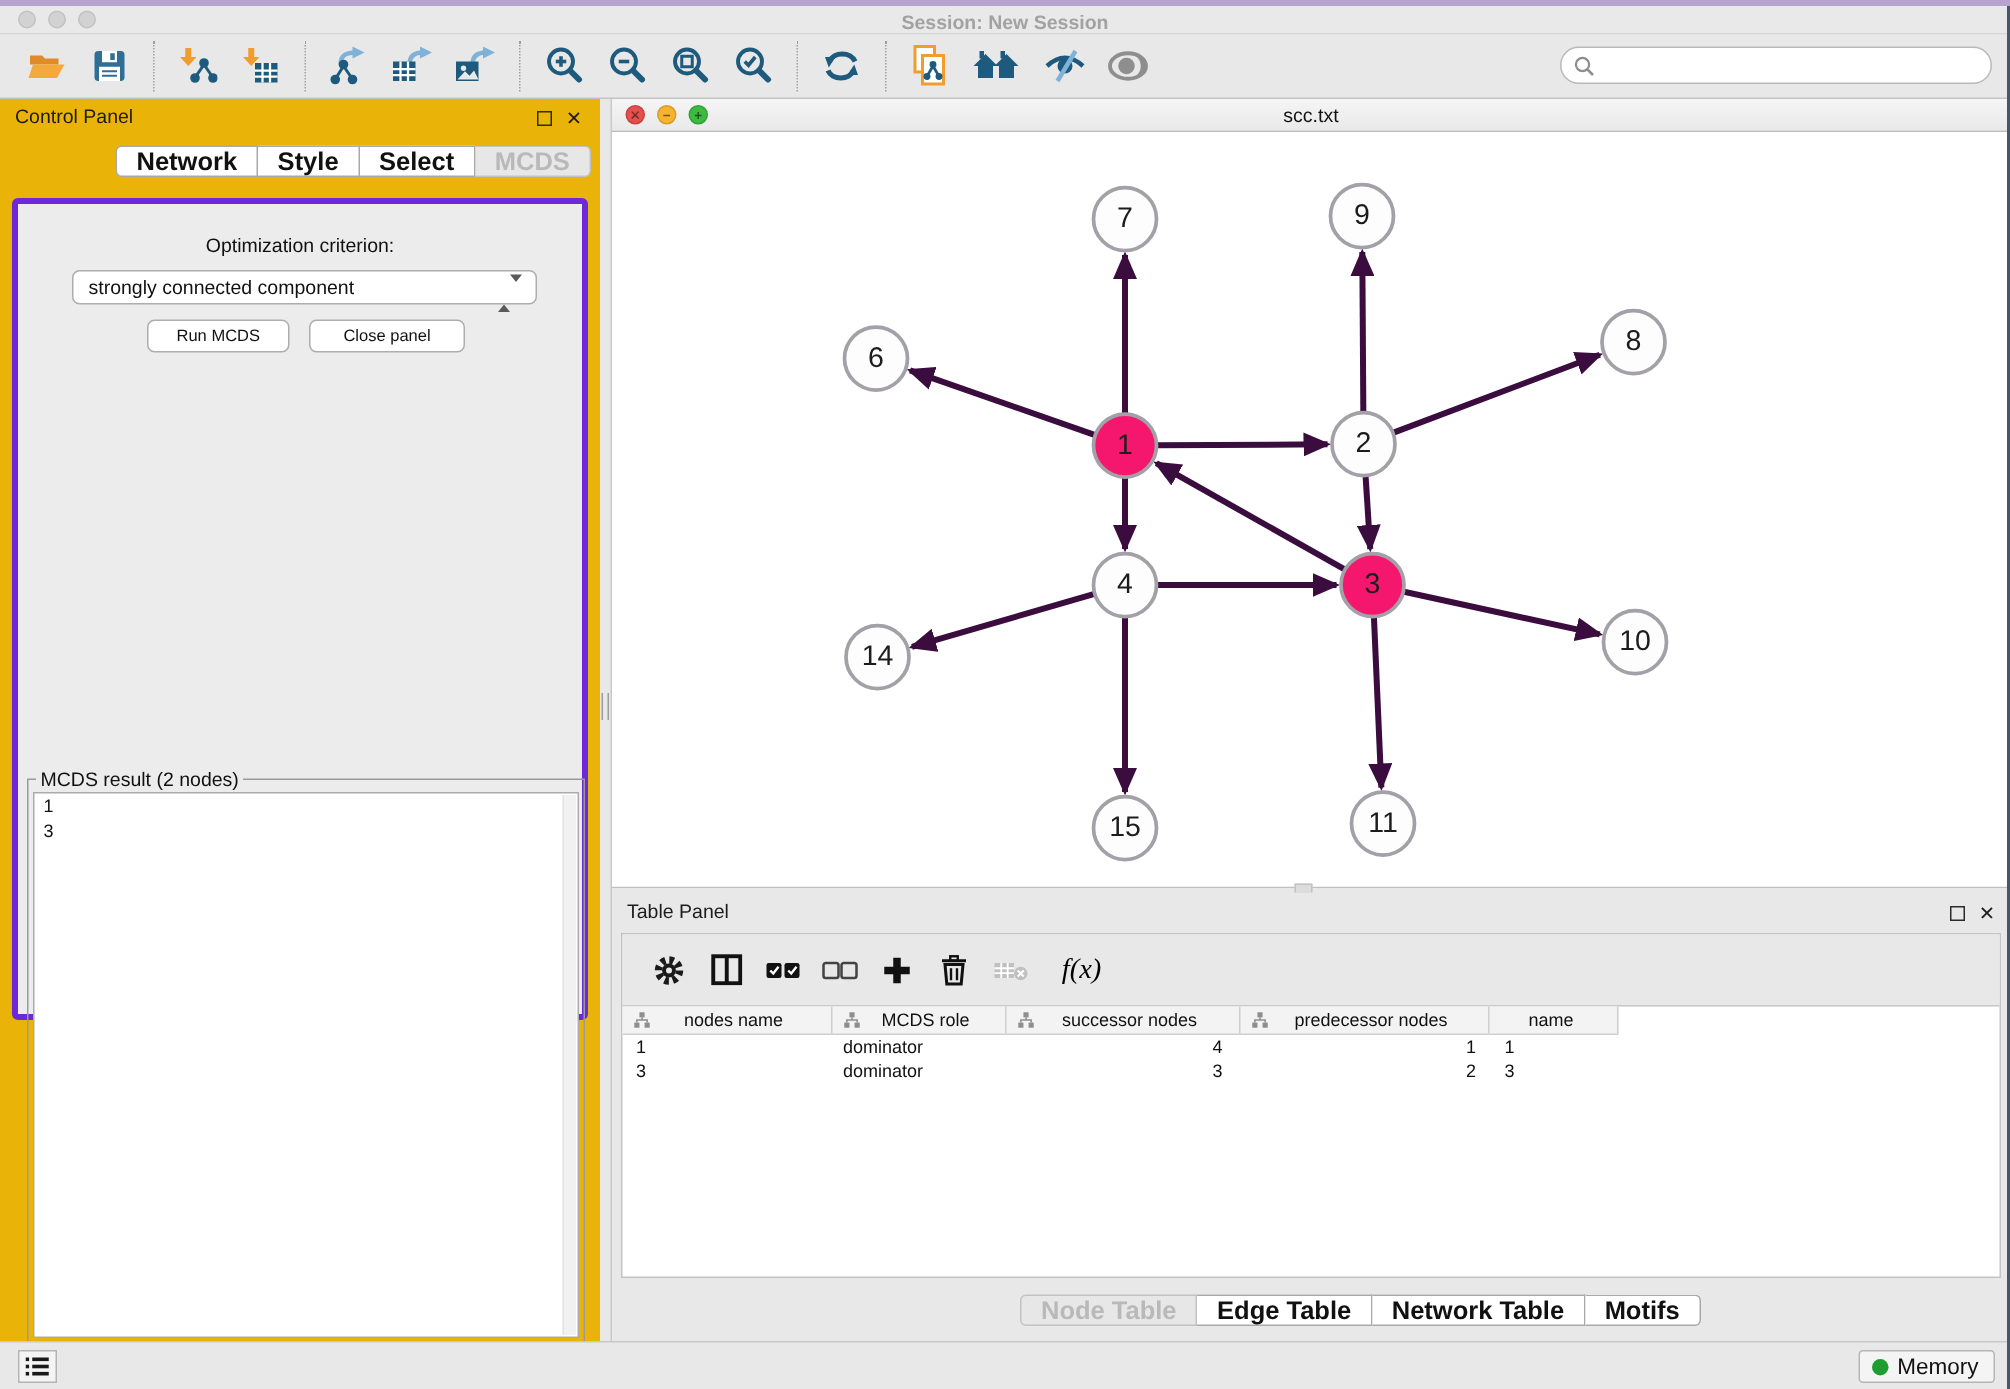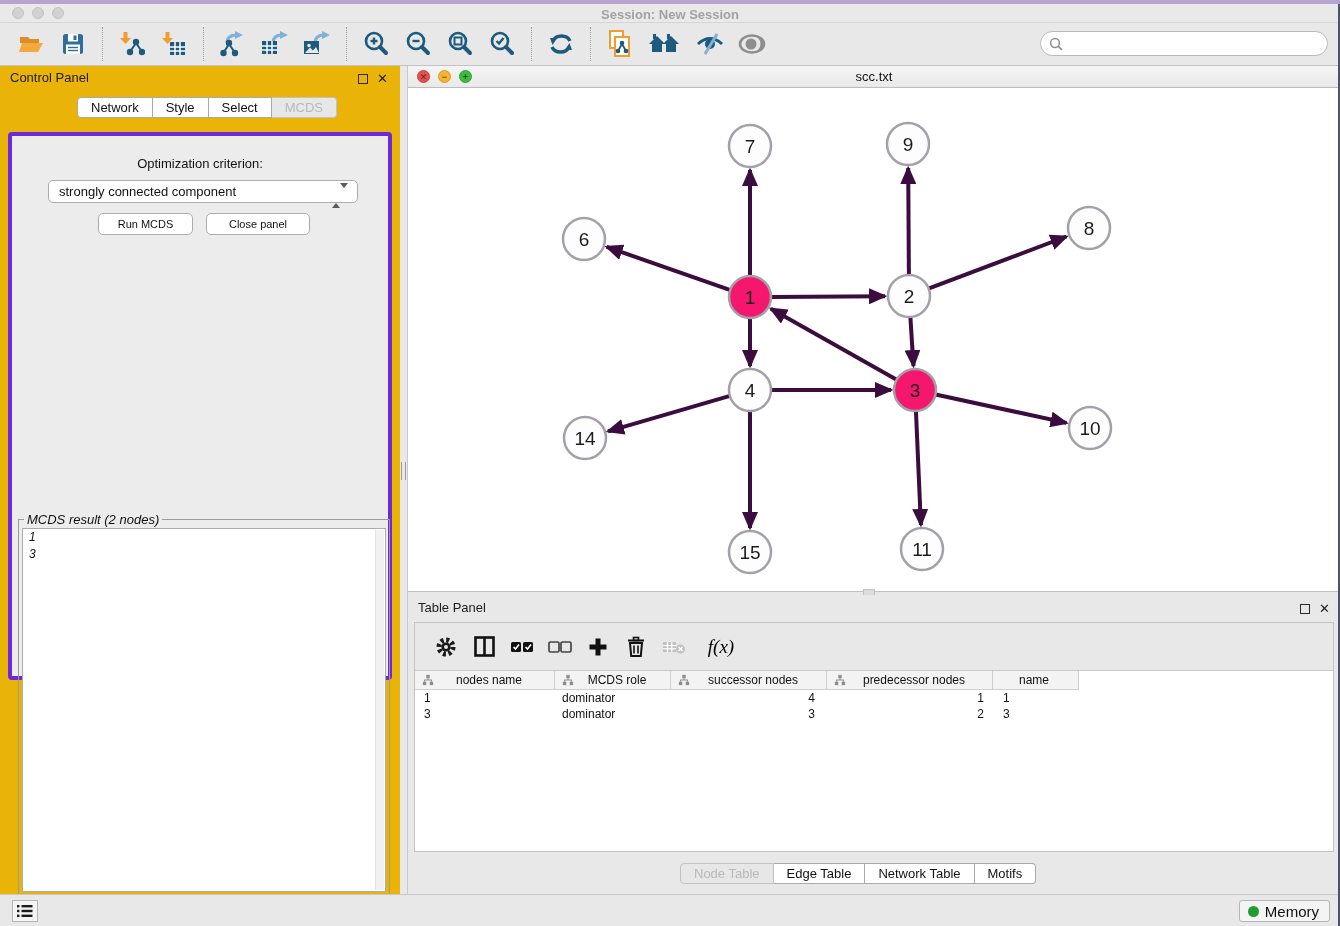--- a/index.html
+++ b/index.html
@@ -26,37 +26,37 @@
   .v-divider { position:absolute; left:400px; top:66px; width:8px; height:828px; background:#e8e8e8; border-right:1px solid #c9c9c9; }
   .v-divider .grip { position:absolute; top:396px; left:1px; width:5px; height:18px; border-left:1px solid #9c9c9c; border-right:1px solid #9c9c9c; }
 
   .cp-header { position:absolute; top:4px; left:10px; right:10px; height:20px; font-size:13px; color:#1c1c1c; }
   .panel-float { position:absolute; top:4px; width:10px; height:10px; border:1.6px solid #2b2b2b; background:transparent; }
   .panel-close { position:absolute; top:1px; font-size:13px; font-weight:700; color:#1c1c1c; }
   .cp-header .panel-float { right:22px; }
   .cp-header .panel-close { right:2px; }
 
   .seg-tabs { position:absolute; display:flex; z-index:5; }
-  .seg-tab { height:21px; line-height:19px; padding:0 13px; font-size:13px; background:#fff; border:1px solid #a9a9a9; border-left:none; color:#111; text-align:center; }
+  .seg-tab { height:21px; line-height:19px; padding:0 13px; font-size:17px; background:#fff; border:1px solid #a9a9a9; border-left:none; color:#111; text-align:center;font-weight:bold; }
   .seg-tab:first-child { border-left:1px solid #a9a9a9; border-radius:4px 0 0 4px; }
   .seg-tab:last-child { border-radius:0 4px 4px 0; }
   .seg-tab.active { background:#e7e7e7; color:#b9b9b9; border-color:#c2c2c2; }
   .cp-tabs { top:31px; left:77px; }
 
   .cp-content { position:absolute; top:66px; left:8px; width:384px; height:548px; background:#ececec; border:4px solid #6d28d9; border-radius:4px; }
   .opt-label { position:absolute; top:20px; width:100%; text-align:center; font-size:13px; color:#111; }
   .dropdown { position:absolute; top:44px; left:36px; width:310px; height:23px; background:#fff; border:1px solid #adadad; border-radius:5px; font-size:13px; line-height:21px; padding-left:10px; color:#111; }
   .dd-arrows { position:absolute; right:9px; top:4px; }
   .dd-arrows .up { width:0; height:0; border-left:4px solid transparent; border-right:4px solid transparent; border-bottom:5px solid #5a5a5a; margin-bottom:3px; }
   .dd-arrows .down { width:0; height:0; border-left:4px solid transparent; border-right:4px solid transparent; border-top:5px solid #5a5a5a; }
   .cp-btn { position:absolute; top:77px; height:22px; background:#fff; border:1px solid #adadad; border-radius:5px; font-size:11px; text-align:center; line-height:20px; color:#111; }
   .btn-run { left:86px; width:95px; }
   .btn-close { left:194px; width:104px; }
 
-  .result-group { position:absolute; top:383px; left:6px; width:372px; height:377px; border:1px solid #9a9a9a;font-style:italic; }
+  .result-group { position:absolute; top:383px; left:6px; width:372px; height:377px; border:1px solid #9a9a9a; }
   .result-legend { position:absolute; top:-8px; left:5px; background:#ececec; padding:0 3px; font-size:13px; color:#111; }
   .result-area { position:absolute; top:8px; left:3px; right:3px; bottom:3px; background:#fff; border:1px solid #ababab; }
   .result-line { font-size:12px; line-height:17px; padding-left:6px; color:#111; }
   .result-scroll { position:absolute; top:1px; right:1px; width:9px; bottom:1px; background:#f1f1f1; border-left:1px solid #e3e3e3; }
 
   
   .network-window { position:absolute; left:408px; top:66px; width:932px; height:526px; background:#fff; border-bottom:1px solid #c0c0c0; }
   .nw-titlebar { position:absolute; top:0; left:0; width:100%; height:22px; background:linear-gradient(#f5f5f5,#e9e9e9); border-bottom:1px solid #bdbdbd; }
   .nw-lights { position:absolute; left:9px; top:4px; display:flex; gap:8px; }
   .nwl { width:13px; height:13px; border-radius:50%; font-size:9px; font-weight:700; color:rgba(0,0,0,.55); text-align:center; line-height:13px; }

